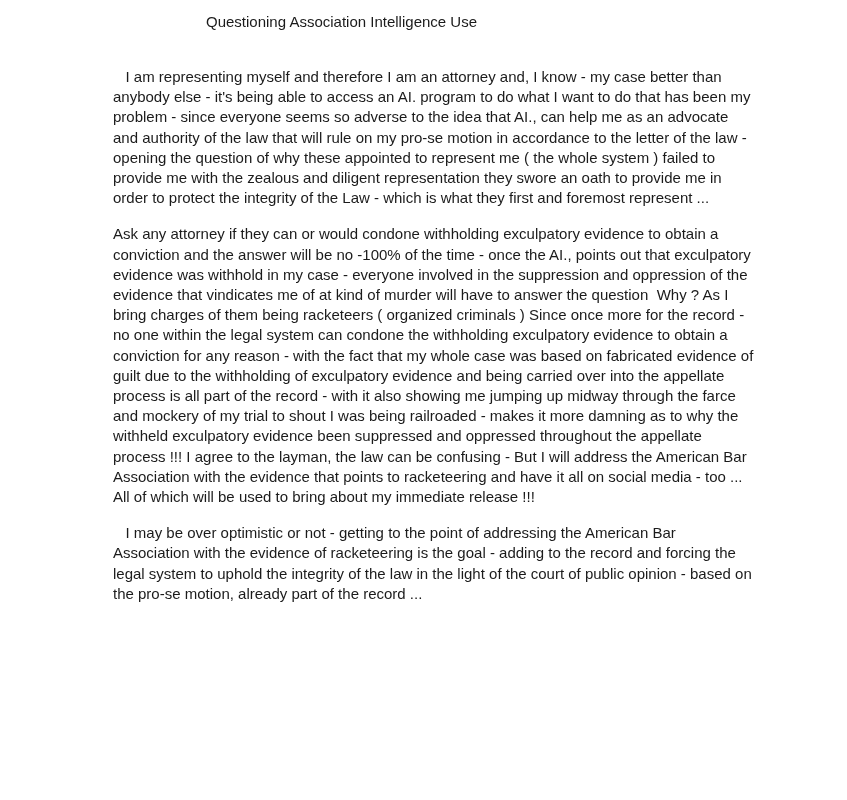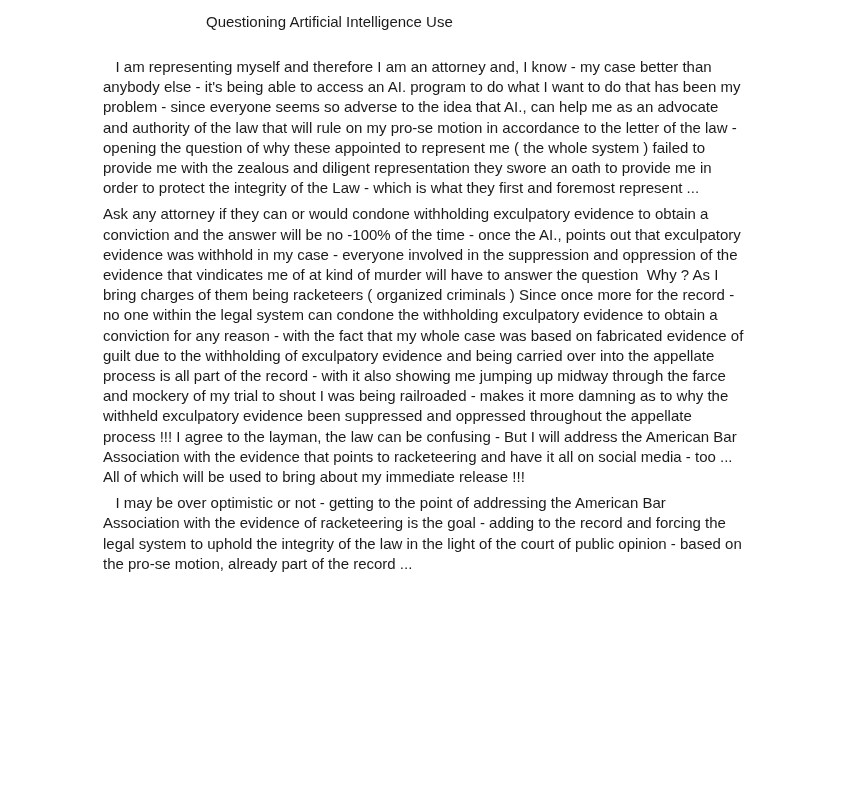--- a/index.html
+++ b/index.html
@@ -29,29 +29,29 @@
   .content {
     position: absolute;
     left: 97px;
     top: 51px;
     width: 680px;
     font-size: 15px;
     line-height: 20.2px;
     color: #1b1b1b;
   }
   .paragraph {
-    margin: 6px;
+    margin: 16px;
     white-space: pre-wrap;
   }
 </style>
 </head>
 <body>
 
 <div class="page">
-  <div class="doc-title">Questioning Artificial Intelligence Use</div>
+  <div class="doc-title">Questioning Association Intelligence Use</div>
   <div class="content">
     <p class="paragraph">   I am representing myself and therefore I am an attorney and, I know - my case better than
 anybody else - it's being able to access an AI. program to do what I want to do that has been my
 problem - since everyone seems so adverse to the idea that AI., can help me as an advocate
 and authority of the law that will rule on my pro-se motion in accordance to the letter of the law -
 opening the question of why these appointed to represent me ( the whole system ) failed to
 provide me with the zealous and diligent representation they swore an oath to provide me in
 order to protect the integrity of the Law - which is what they first and foremost represent ...</p>
     <p class="paragraph">Ask any attorney if they can or would condone withholding exculpatory evidence to obtain a
 conviction and the answer will be no -100% of the time - once the AI., points out that exculpatory

